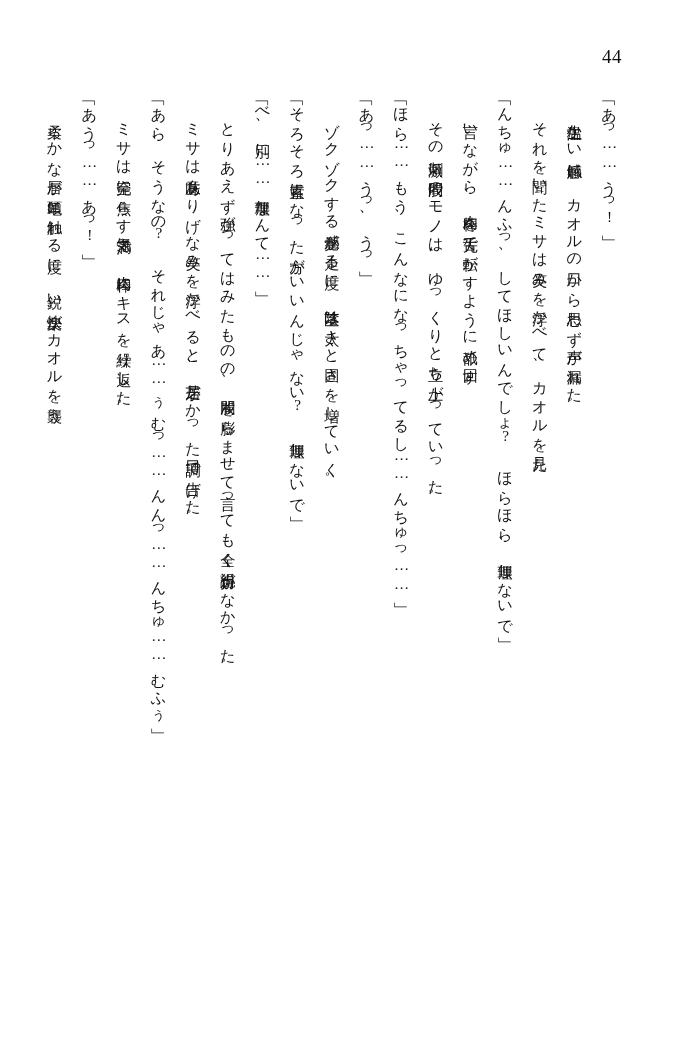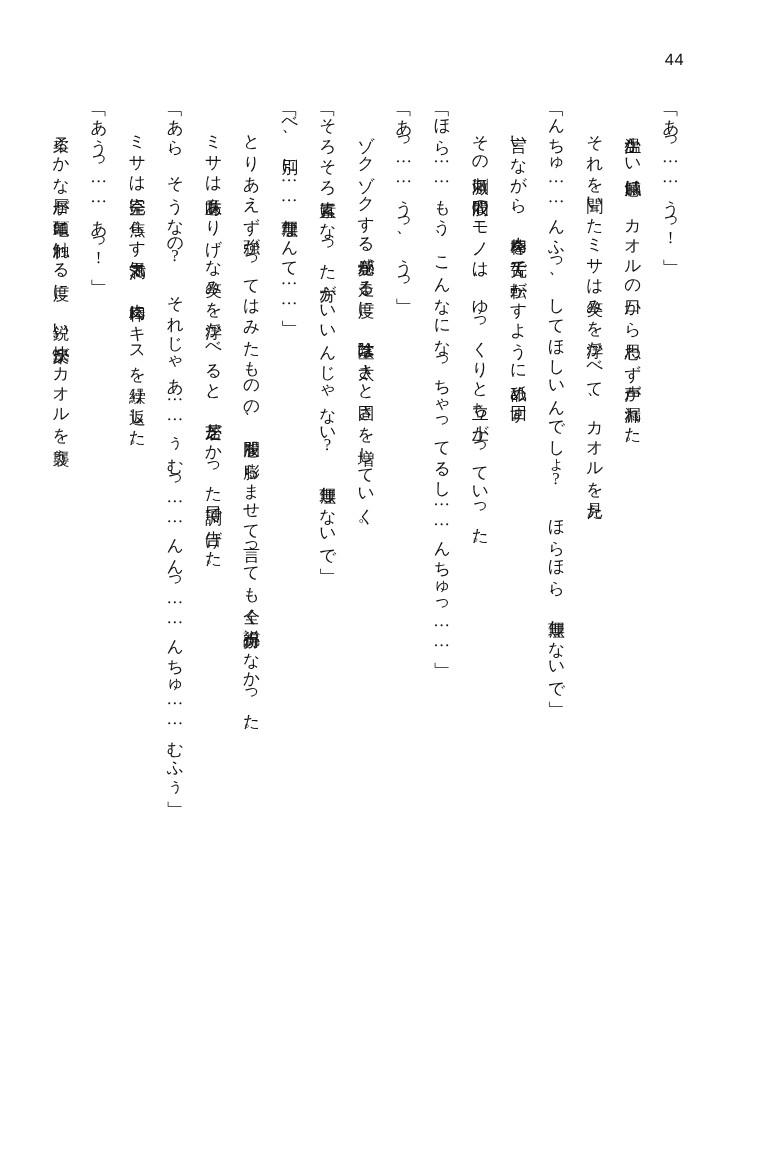--- a/index.html
+++ b/index.html
@@ -20,22 +20,22 @@
     left: 0;
     top: 0;
     width: 700px;
     height: 1050px;
     background: #ffffff;
   }
   .page-number {
     position: absolute;
     top: 46px;
     right: 78px;
-    font-size: 15px;
-    font-family: Liberation Sans, sans-serif;
+    font-size: 19px;
+    font-family: Liberation Serif, serif;
     color: #111;
     letter-spacing: 0.5px;
   }
   .body-text {
     position: absolute;
     top: 96px;
     right: 74px;
     left: 74px;
     height: 900px;
     writing-mode: vertical-rl;

